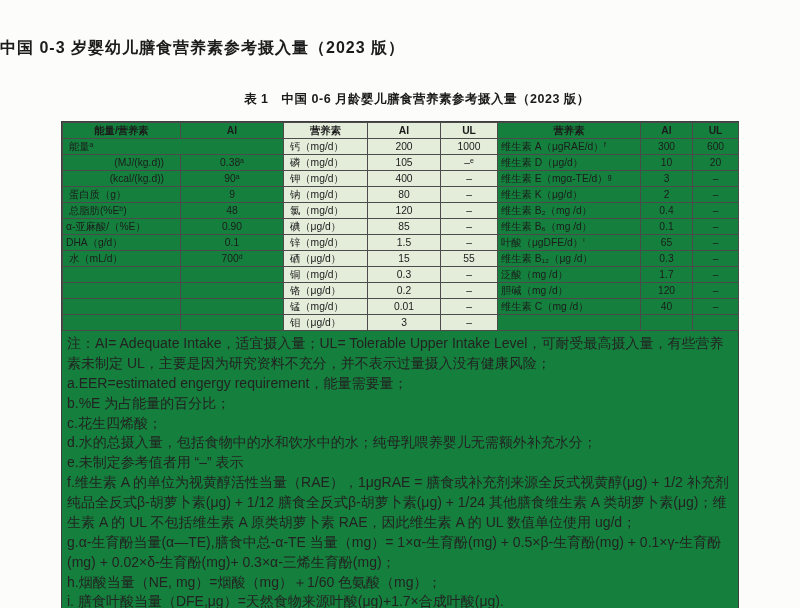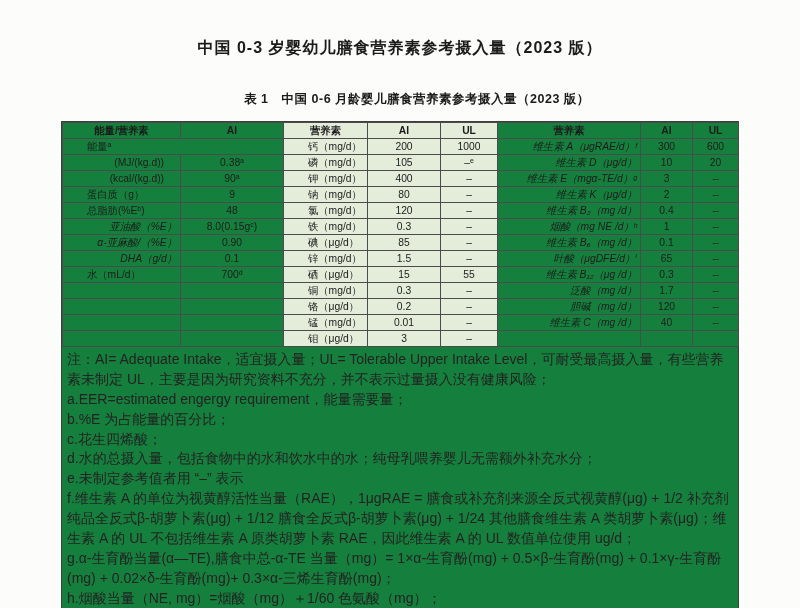--- a/index.html
+++ b/index.html
@@ -5,21 +5,21 @@
   html,body{margin:0;padding:0;}
   body{
     width:800px;height:608px;
     background:#fcfcfa;
     font-family:"Liberation Sans","DejaVu Sans",sans-serif;
     color:#1b1b1b;
     overflow:hidden;
   }
   .doc{padding-top:38px;}
   .title{
-    text-align:center;
+    text-align:left;
     font-size:16px;
     font-weight:bold;
     letter-spacing:1px;
     margin:0;
   }
   .caption{
     text-align:center;
     font-size:12.5px;
     font-weight:bold;
     letter-spacing:0.5px;
@@ -41,22 +41,22 @@
   td,th{
     border:1px solid #4b4b4b;
     height:15px;
     padding:0 3px;
     overflow:hidden;
     white-space:nowrap;
     font-weight:normal;
   }
   th{font-weight:bold;text-align:center;}
   .g{background:#e4edda;}
-  .al{text-align:left;padding-left:24px;}
-  .ac{text-align:right;font-style:italic;}
+  .al{text-align:left;padding-left:6px;}
+  .ac{text-align:left;}
   .ar{text-align:right;padding-right:16px;margin-top:9px;}
   .val{text-align:center;}
   .notes{
     padding:3px 6px 5px 5px;
     font-size:14px;
     line-height:1.42;
     color:#222;
   }
   .note-line{margin:0;white-space:normal;}
 </style>
@@ -135,30 +135,20 @@
             <td class="al">总脂肪(%Eᵇ)</td>
             <td class="val">48</td>
             <td class="al g">氯（mg/d）</td>
             <td class="val g">120</td>
             <td class="val g">–</td>
             <td class="ac">维生素 B₂（mg /d）</td>
             <td class="val">0.4</td>
             <td class="val">–</td>
           </tr>
           <tr>
-            <td class="ac">亚油酸（%E）</td>
-            <td class="val">8.0(0.15gᶜ)</td>
-            <td class="al g">铁（mg/d）</td>
-            <td class="val g">0.3</td>
-            <td class="val g">–</td>
-            <td class="ac">烟酸（mg NE /d）ʰ</td>
-            <td class="val">1</td>
-            <td class="val">–</td>
-          </tr>
-          <tr>
             <td class="ac">α-亚麻酸/（%E）</td>
             <td class="val">0.90</td>
             <td class="al g">碘（μg/d）</td>
             <td class="val g">85</td>
             <td class="val g">–</td>
             <td class="ac">维生素 B₆（mg /d）</td>
             <td class="val">0.1</td>
             <td class="val">–</td>
           </tr>
           <tr>

